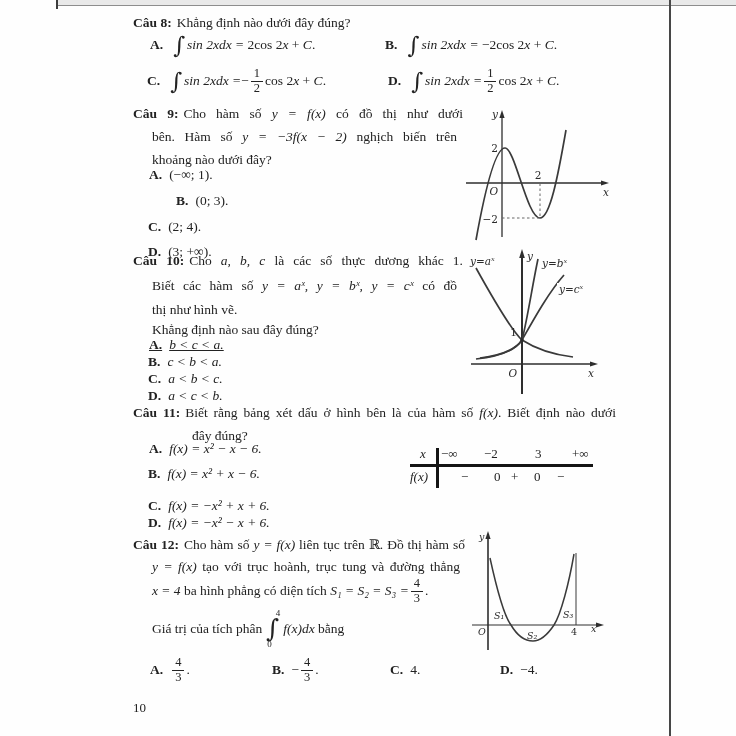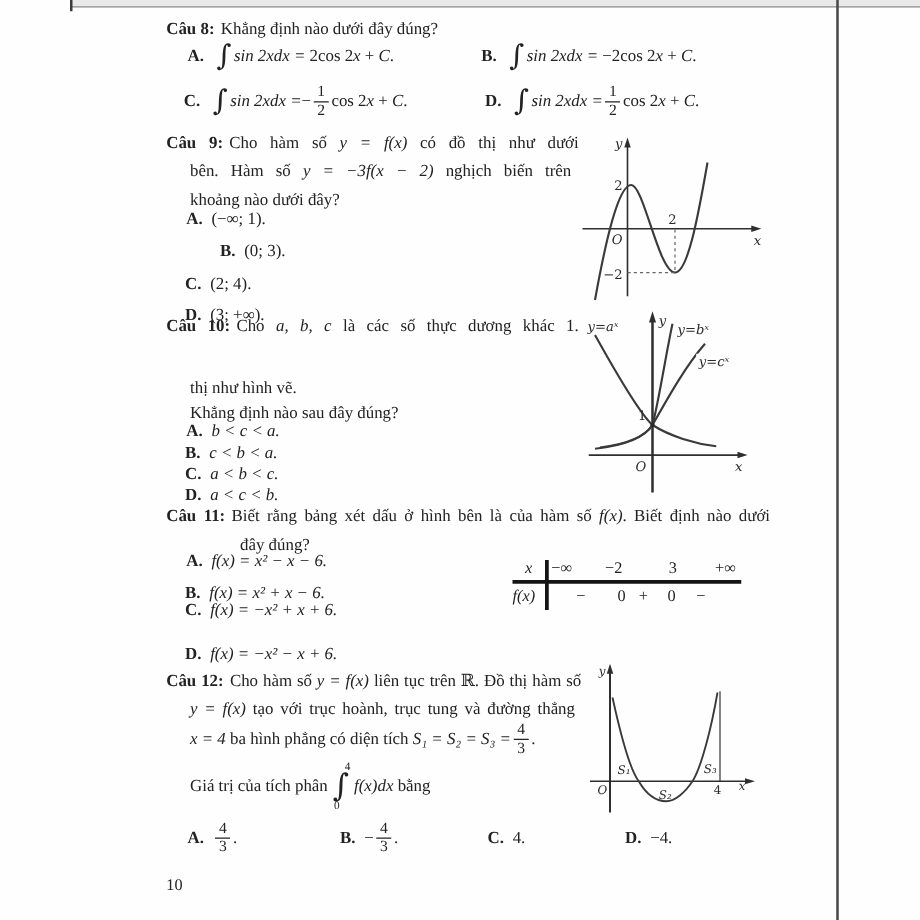--- a/index.html
+++ b/index.html
@@ -109,24 +109,25 @@
     <text class="it" x="141" y="90">x</text>
     <text class="it" x="36" y="89" text-anchor="end">O</text>
     <text x="36" y="46" text-anchor="end">2</text>
     <text x="76" y="73" text-anchor="middle">2</text>
     <text x="36" y="117" text-anchor="end">−2</text>
   </svg>
 
   <div class="pline just" style="left:133px;top:250px;width:330px;">
     <span class="qno">Câu 10:</span><span><span>Cho </span><span class="mi">a, b, c</span><span> là các số thực dương khác 1.</span></span>
   </div>
+  <div class="pline just" style="left:152px;top:275px;width:305px;"><span>Biết các hàm số </span><span class="mi">y = aˣ, y = bˣ, y = cˣ</span><span> có đồ</span></div>
   <div class="pline" style="left:152px;top:299px;"><span>thị như hình vẽ.</span></div>
   <div class="pline" style="left:152px;top:319px;"><span>Khẳng định nào sau đây đúng?</span></div>
 
-  <div class="optline" style="left:149px;top:337px;"><span class="opt-label">A.</span><span class="mi">b &lt; c &lt; a.</span></div>
+  <div class="optline" style="left:149px;top:337px;text-decoration:underline;"><span class="opt-label">A.</span><span class="mi">b &lt; c &lt; a.</span></div>
   <div class="optline" style="left:148px;top:354px;"><span class="opt-label">B.</span><span class="mi">c &lt; b &lt; a.</span></div>
   <div class="optline" style="left:148px;top:371px;"><span class="opt-label">C.</span><span class="mi">a &lt; b &lt; c.</span></div>
   <div class="optline" style="left:148px;top:388px;"><span class="opt-label">D.</span><span class="mi">a &lt; c &lt; b.</span></div>
 
   <svg style="left:466px;top:246px;" width="145" height="152" viewBox="0 0 145 152">
     <line x1="5" y1="118" x2="128" y2="118" stroke="#2e2e2e" stroke-width="1.4"></line>
     <polygon points="132,118 124,115.4 124,120.6" fill="#2e2e2e"></polygon>
     <line x1="56" y1="148" x2="56" y2="8" stroke="#2e2e2e" stroke-width="2"></line>
     <polygon points="56,3 53.2,12 58.8,12" fill="#2e2e2e"></polygon>
     <path d="M10,22 C30,58 47,86 56,94 C70,103 90,109 107,111" fill="none" stroke="#3a3a3a" stroke-width="1.7"></path>
@@ -145,21 +146,21 @@
     <text class="it" x="122" y="131">x</text>
   </svg>
 
   <div class="pline just" style="left:133px;top:402px;width:483px;">
     <span class="qno">Câu 11:</span><span><span>Biết rằng bảng xét dấu ở hình bên là của hàm số </span><span class="mi">f(x)</span><span>. Biết định nào dưới</span></span>
   </div>
   <div class="pline" style="left:152px;top:425px;margin-left:40px;"><span>đây đúng?</span></div>
 
   <div class="optline" style="left:149px;top:441px;"><span class="opt-label">A.</span><span class="mi"><span>f(x) = x</span><span class="mi">² − </span><span>x</span><span class="mi"> − 6.</span></span></div>
   <div class="optline" style="left:148px;top:466px;"><span class="opt-label">B.</span><span class="mi"><span>f(x) = x</span><span class="mi">² + </span><span>x</span><span class="mi"> − 6.</span></span></div>
-  <div class="optline" style="left:148px;top:480px;text-align:right;"><span class="opt-label">C.</span><span class="mi"><span>f(x) = −x</span><span class="mi">² + </span><span>x</span><span class="mi"> + 6.</span></span></div>
+  <div class="optline" style="left:148px;top:498px;text-align:right;"><span class="opt-label">C.</span><span class="mi"><span>f(x) = −x</span><span class="mi">² + </span><span>x</span><span class="mi"> + 6.</span></span></div>
   <div class="optline" style="left:148px;top:515px;"><span class="opt-label">D.</span><span class="mi"><span>f(x) = −x</span><span class="mi">² − </span><span>x</span><span class="mi"> + 6.</span></span></div>
 
   <div class="stable">
     <div class="st-rule"></div>
     <div class="st-bar"></div>
     <span class="mi" style="left:15px;top:-1px;">x</span>
     <span style="left:36px;top:-1px;">−∞</span>
     <span style="left:79px;top:-1px;">−2</span>
     <span style="left:130px;top:-1px;">3</span>
     <span style="left:167px;top:-1px;">+∞</span>

